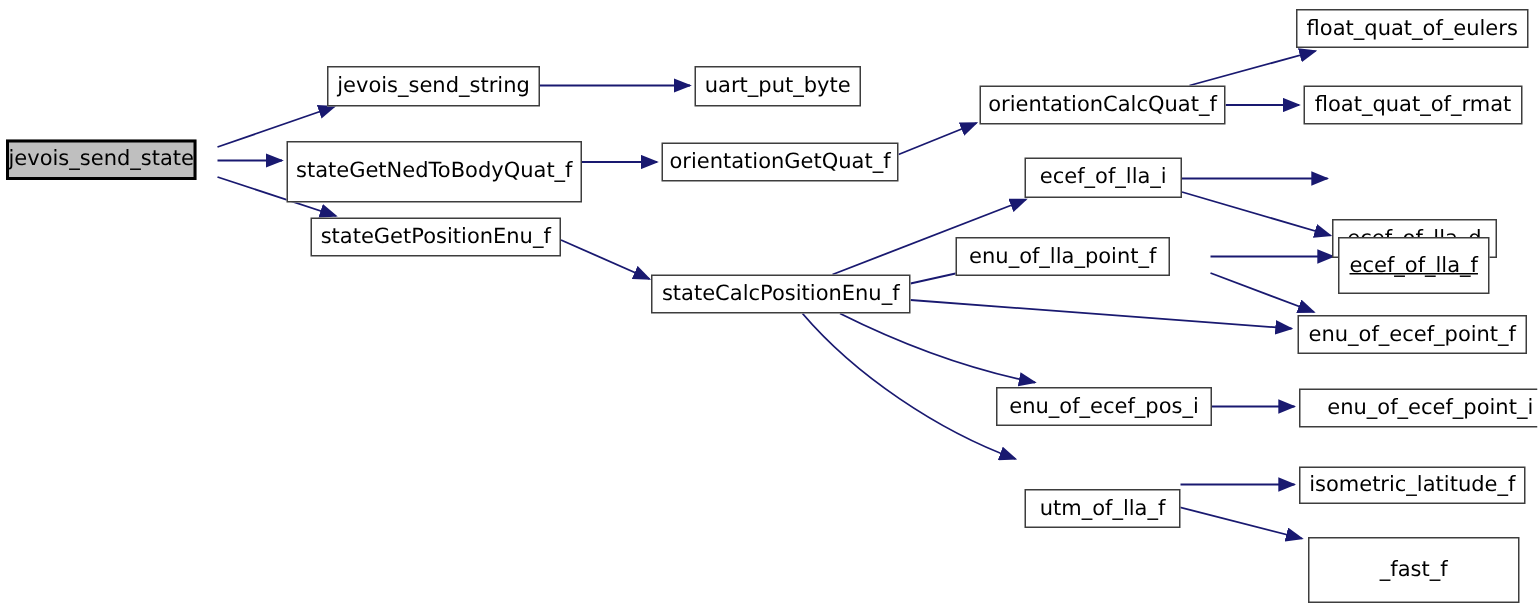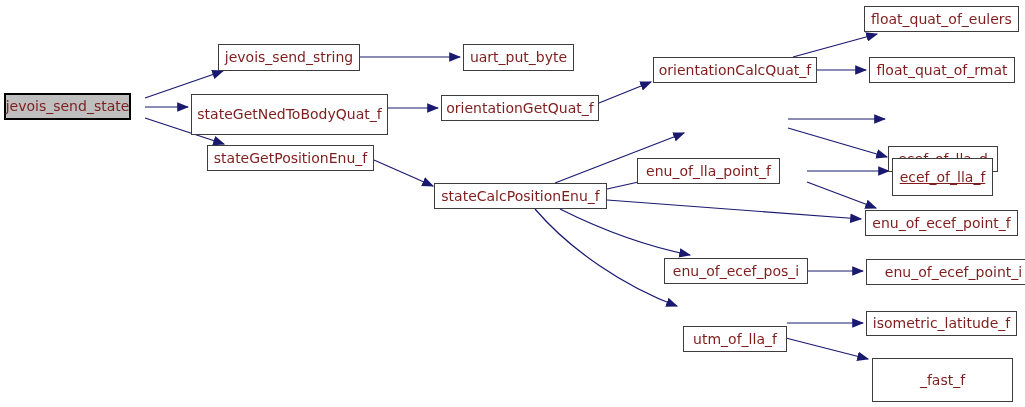--- a/index.html
+++ b/index.html
@@ -20,21 +20,21 @@
     left: 0;
     top: 0;
     width: 1025px;
     height: 407px;
   }
   .node {
     position: absolute;
     box-sizing: border-box;
     border: 1.5px solid #3d3d3d;
     background: #ffffff;
-    color: #7f1d1d;
+    color: #000000;
     font-size: 14px;
     line-height: 17px;
     display: flex;
     flex-direction: column;
     align-items: center;
     justify-content: center;
     text-align: center;
     white-space: nowrap;
     cursor: pointer;
   }
@@ -82,20 +82,21 @@
 
   <div class="node node--highlight" style="left:4px;   top:93px;  width:127px; height:27px;">jevois_send_state</div>
   <div class="node" style="left:218px; top:44px;  width:142px; height:27px;">jevois_send_string</div>
   <div class="node" style="left:191px; top:94px;  width:197px; height:41px;">stateGetNedToBodyQuat_f</div>
   <div class="node" style="left:207px; top:145px; width:167px; height:26px;">stateGetPositionEnu_f</div>
   <div class="node" style="left:463px; top:44px;  width:111px; height:27px;">uart_put_byte</div>
   <div class="node" style="left:441px; top:95px;  width:158px; height:26px;">orientationGetQuat_f</div>
   <div class="node" style="left:653px; top:57px;  width:164px; height:26px;">orientationCalcQuat_f</div>
   <div class="node" style="left:864px; top:6px;   width:155px; height:26px;">float_quat_of_eulers</div>
   <div class="node" style="left:869px; top:57px;  width:146px; height:26px;">float_quat_of_rmat</div>
+  <div class="node" style="left:683px; top:105px; width:105px; height:27px;">ecef_of_lla_i</div>
   <div class="node" style="left:888px; top:106px; width:110px; height:26px;margin-top:40px;">ecef_of_lla_d</div>
   <div class="node" style="left:637px; top:158px; width:143px; height:26px;">enu_of_lla_point_f</div>
   <div class="node" style="left:892px; top:158px; width:101px; height:38px;text-decoration:underline;">ecef_of_lla_f</div>
   <div class="node" style="left:865px; top:210px; width:153px; height:26px;">enu_of_ecef_point_f</div>
   <div class="node" style="left:434px; top:183px; width:173px; height:26px;">stateCalcPositionEnu_f</div>
   <div class="node" style="left:664px; top:258px; width:144px; height:26px;">enu_of_ecef_pos_i</div>
   <div class="node" style="left:866px; top:259px; width:175px; height:26px;">enu_of_ecef_point_i</div>
   <div class="node" style="left:683px; top:326px; width:104px; height:26px;">utm_of_lla_f</div>
   <div class="node" style="left:866px; top:311px; width:151px; height:25px;">isometric_latitude_f</div>
   <div class="node" style="left:872px; top:358px; width:141px; height:44px;">

